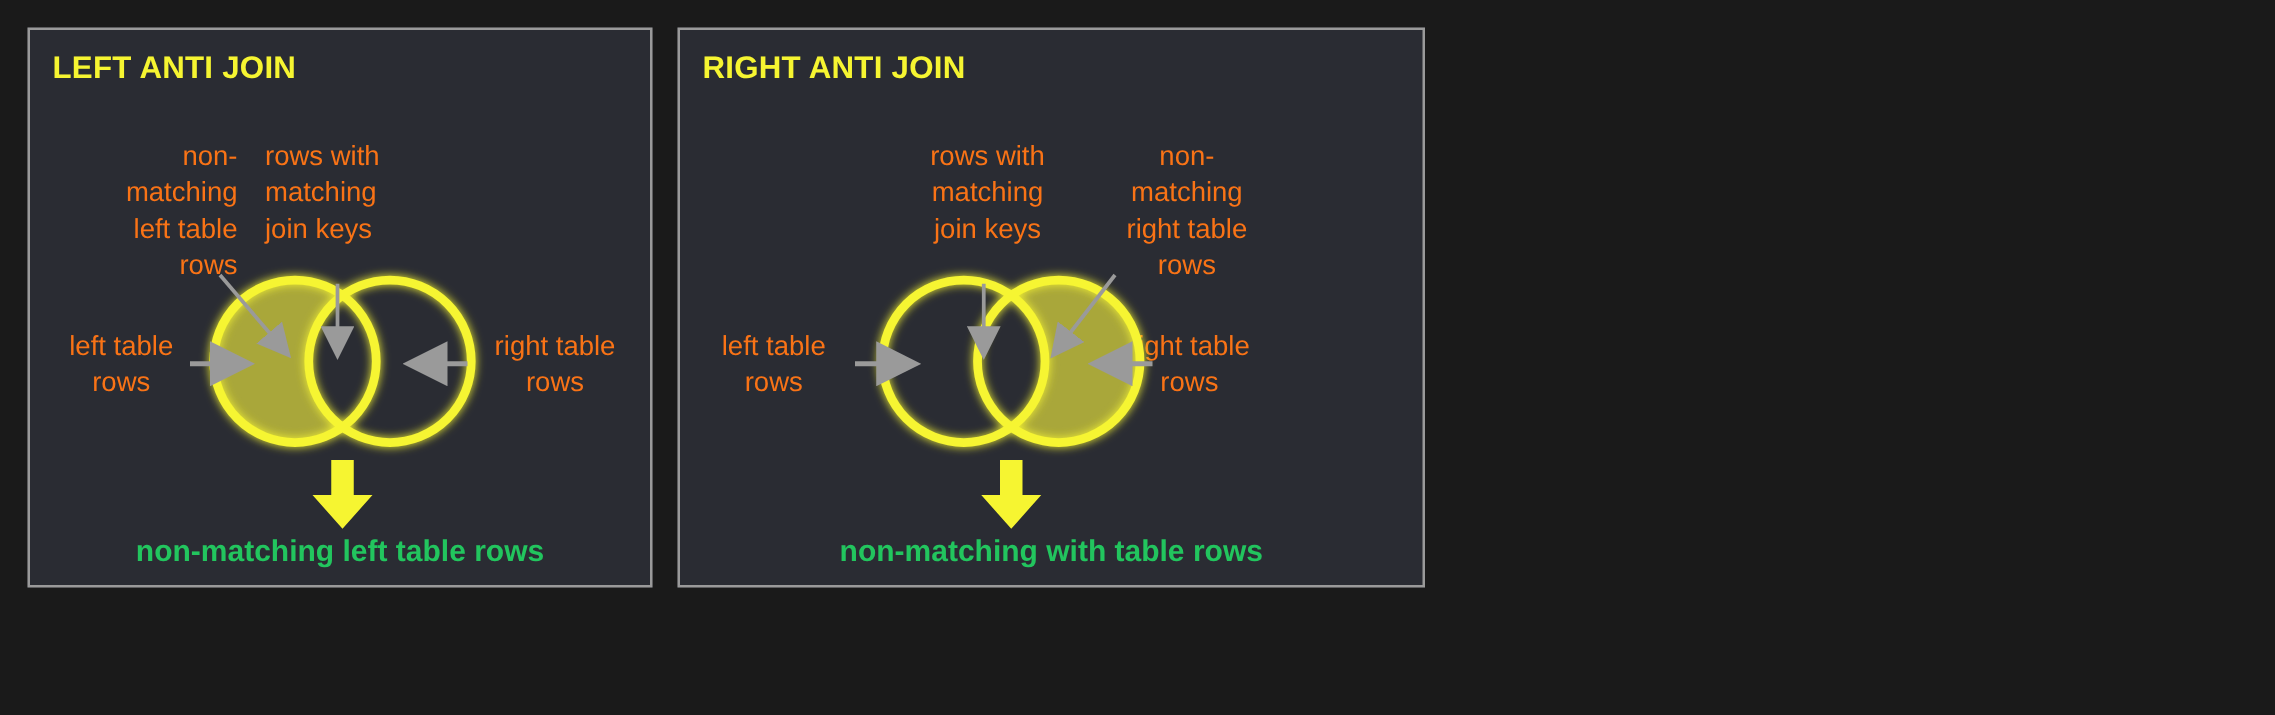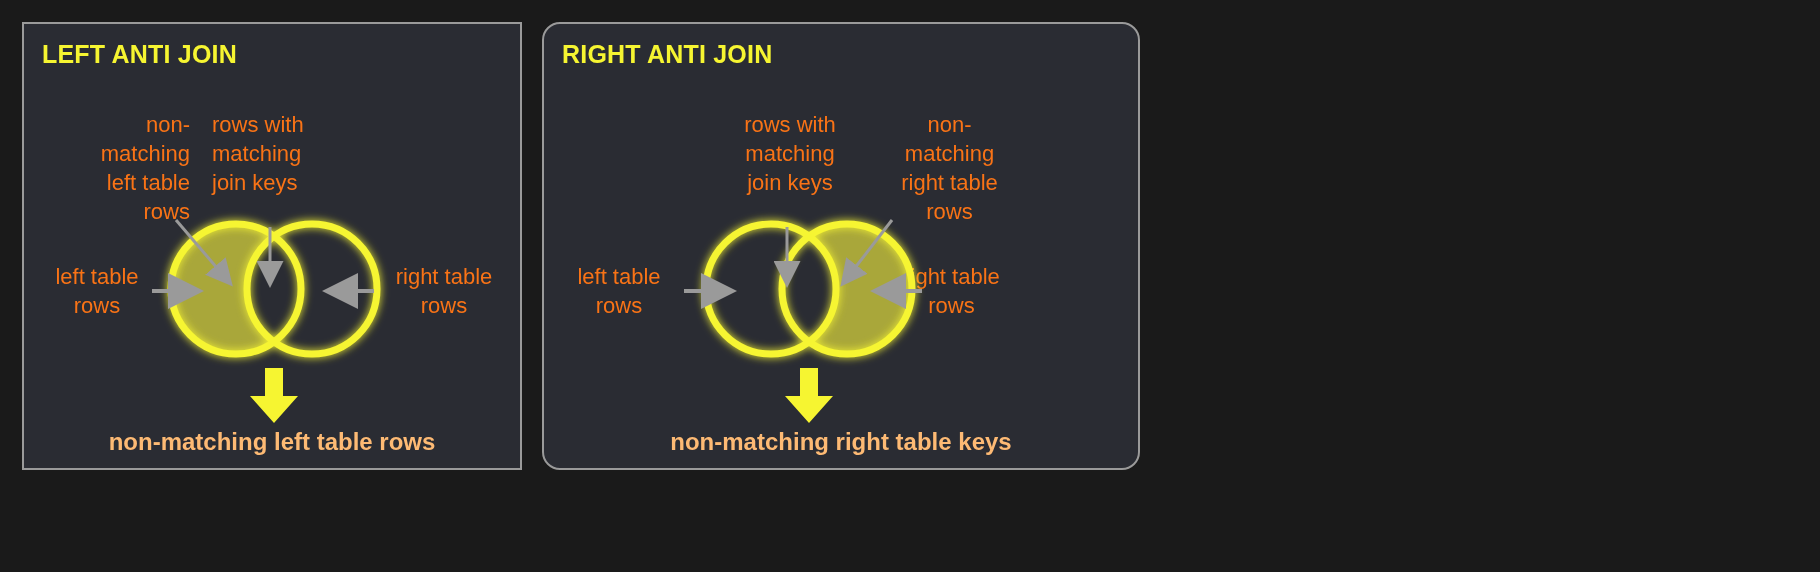--- a/index.html
+++ b/index.html
@@ -14,21 +14,21 @@
 
   .panel{
     position:absolute;
     top:22px;
     height:448px;
     background:#2a2c33;
     border:2px solid #9a9a9a;
     box-sizing:border-box;
   }
   #panel-left{left:22px;width:500px;}
-  #panel-right{left:542px;width:598px;border-radius:18px;}
+  #panel-right{left:542px;width:598px;}
 
   .panel-title{
     position:absolute;
     left:18px;
     top:16px;
     color:#f6f531;
     font-size:25px;
     font-weight:bold;
     letter-spacing:0.2px;
     white-space:nowrap;
@@ -44,21 +44,21 @@
     white-space:pre-line;
   }
   .anno.l{text-align:right;}
   .anno.r{text-align:left;}
 
   .caption{
     position:absolute;
     left:0;
     width:100%;
     text-align:center;
-    color:#fdba74;
+    color:#22c55e;
     font-size:24px;
     font-weight:bold;
     white-space:nowrap;
   }
 </style>
 </head>
 <body>
 
 <div id="stage">
 
@@ -187,16 +187,16 @@
 
       <line x1="140" y1="267" x2="185" y2="267" stroke="#9a9a9a" stroke-width="4" marker-end="url(#ahR)"></line>
 
       <line x1="378" y1="267" x2="334" y2="267" stroke="#9a9a9a" stroke-width="4" marker-end="url(#ahR)"></line>
     </svg>
 
     <svg class="venn-svg" style="left:235px;top:344px;" width="60" height="56" viewBox="0 0 60 56">
       <path d="M21,0 L39,0 L39,28 L54,28 L30,55 L6,28 L21,28 Z" fill="#f6f531"></path>
     </svg>
 
-    <div class="caption" style="top:404px;">non-matching right table keys</div>
+    <div class="caption" style="top:404px;">non-matching with table rows</div>
   </div>
 
 </div>
 
 </body></html>

